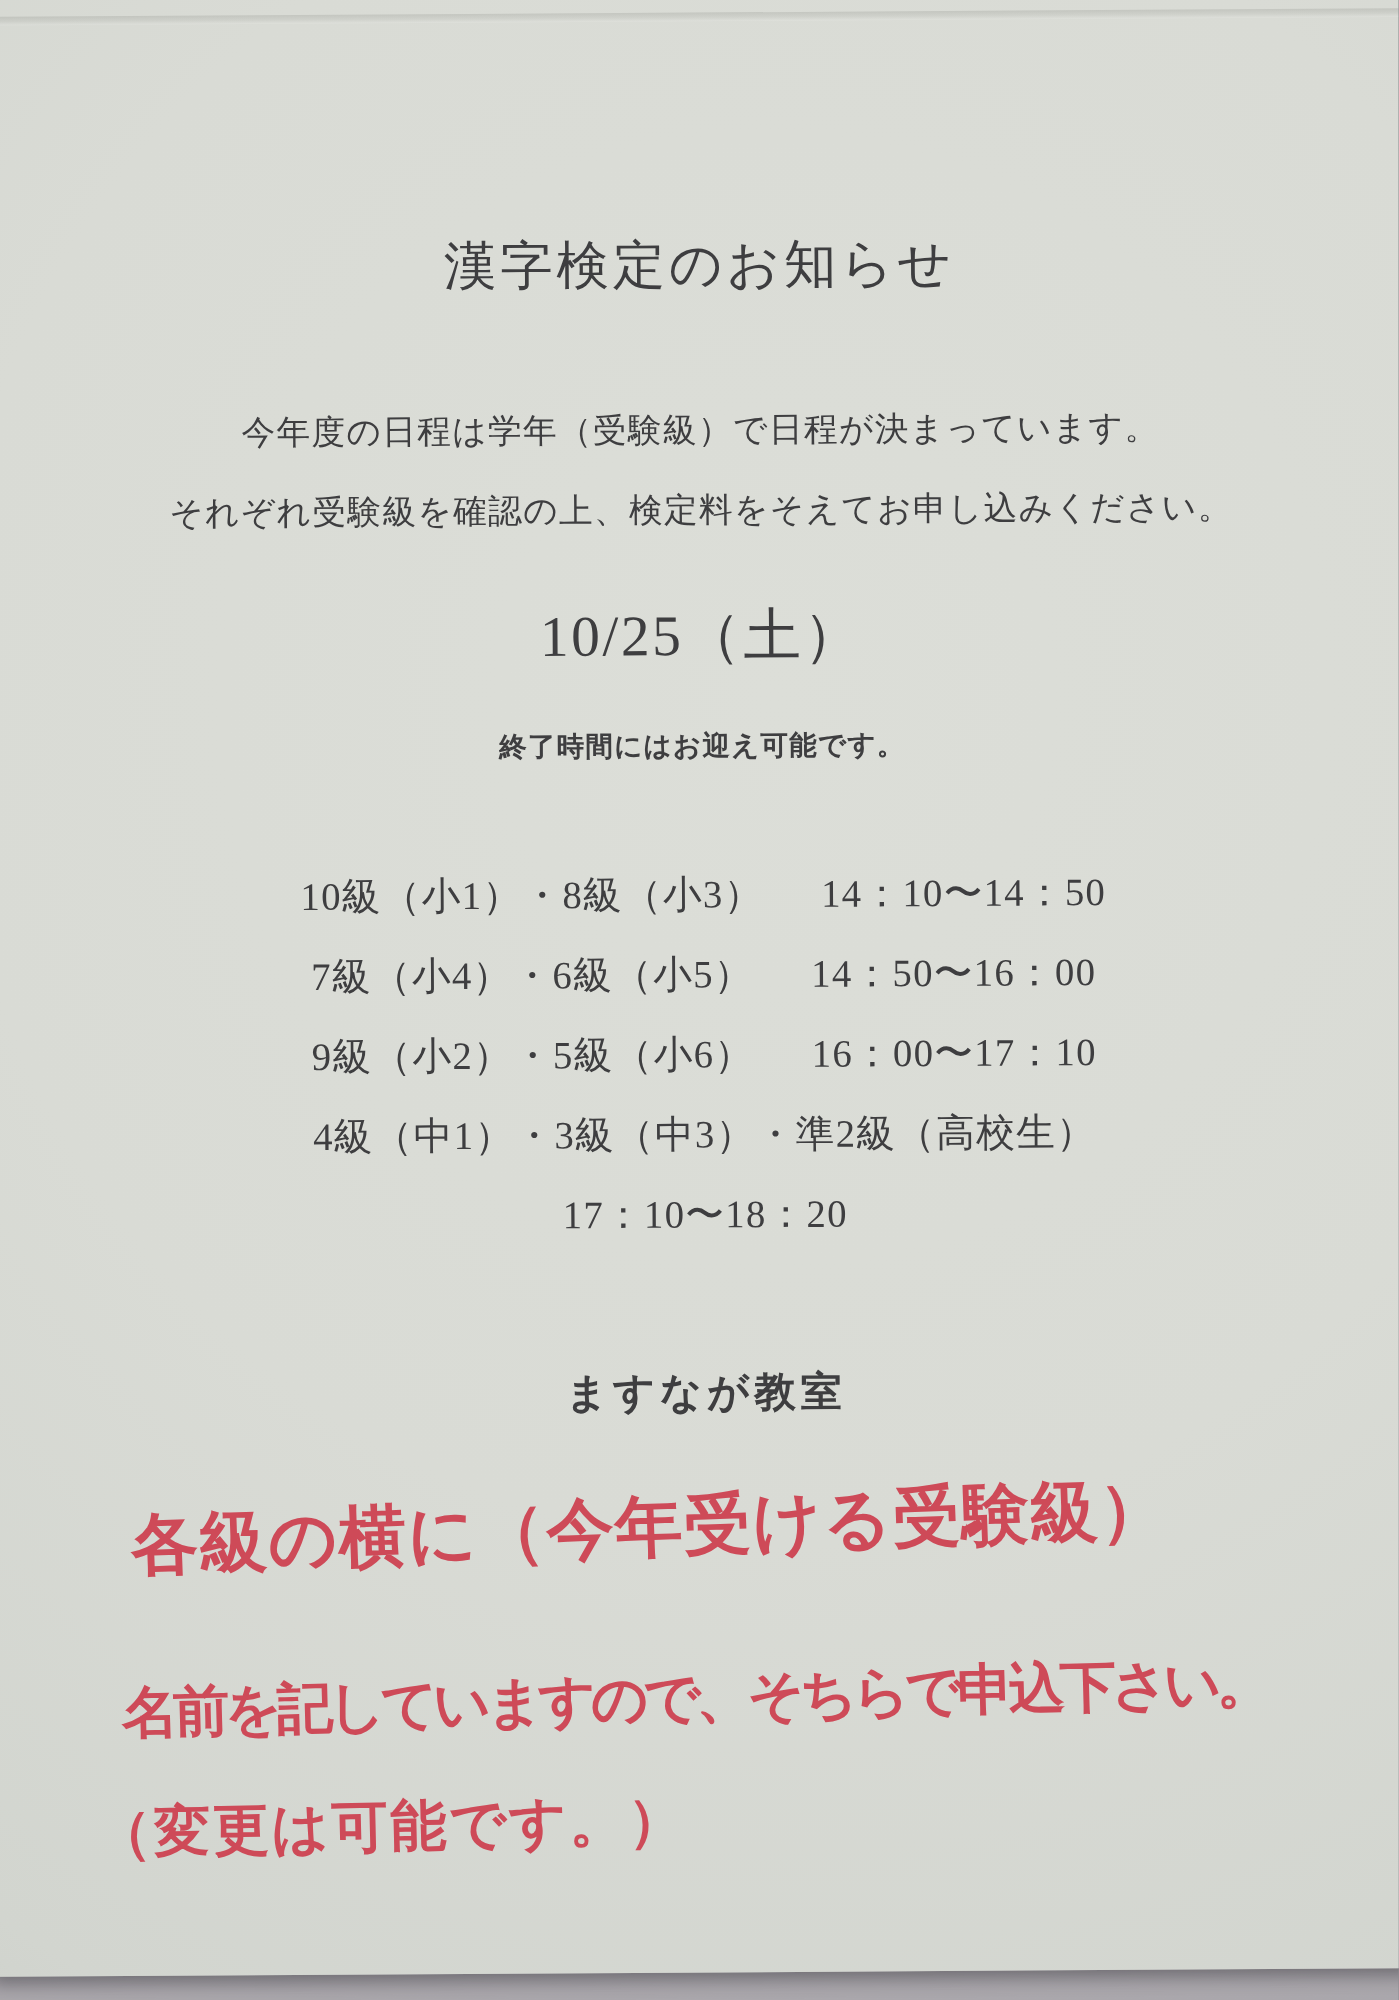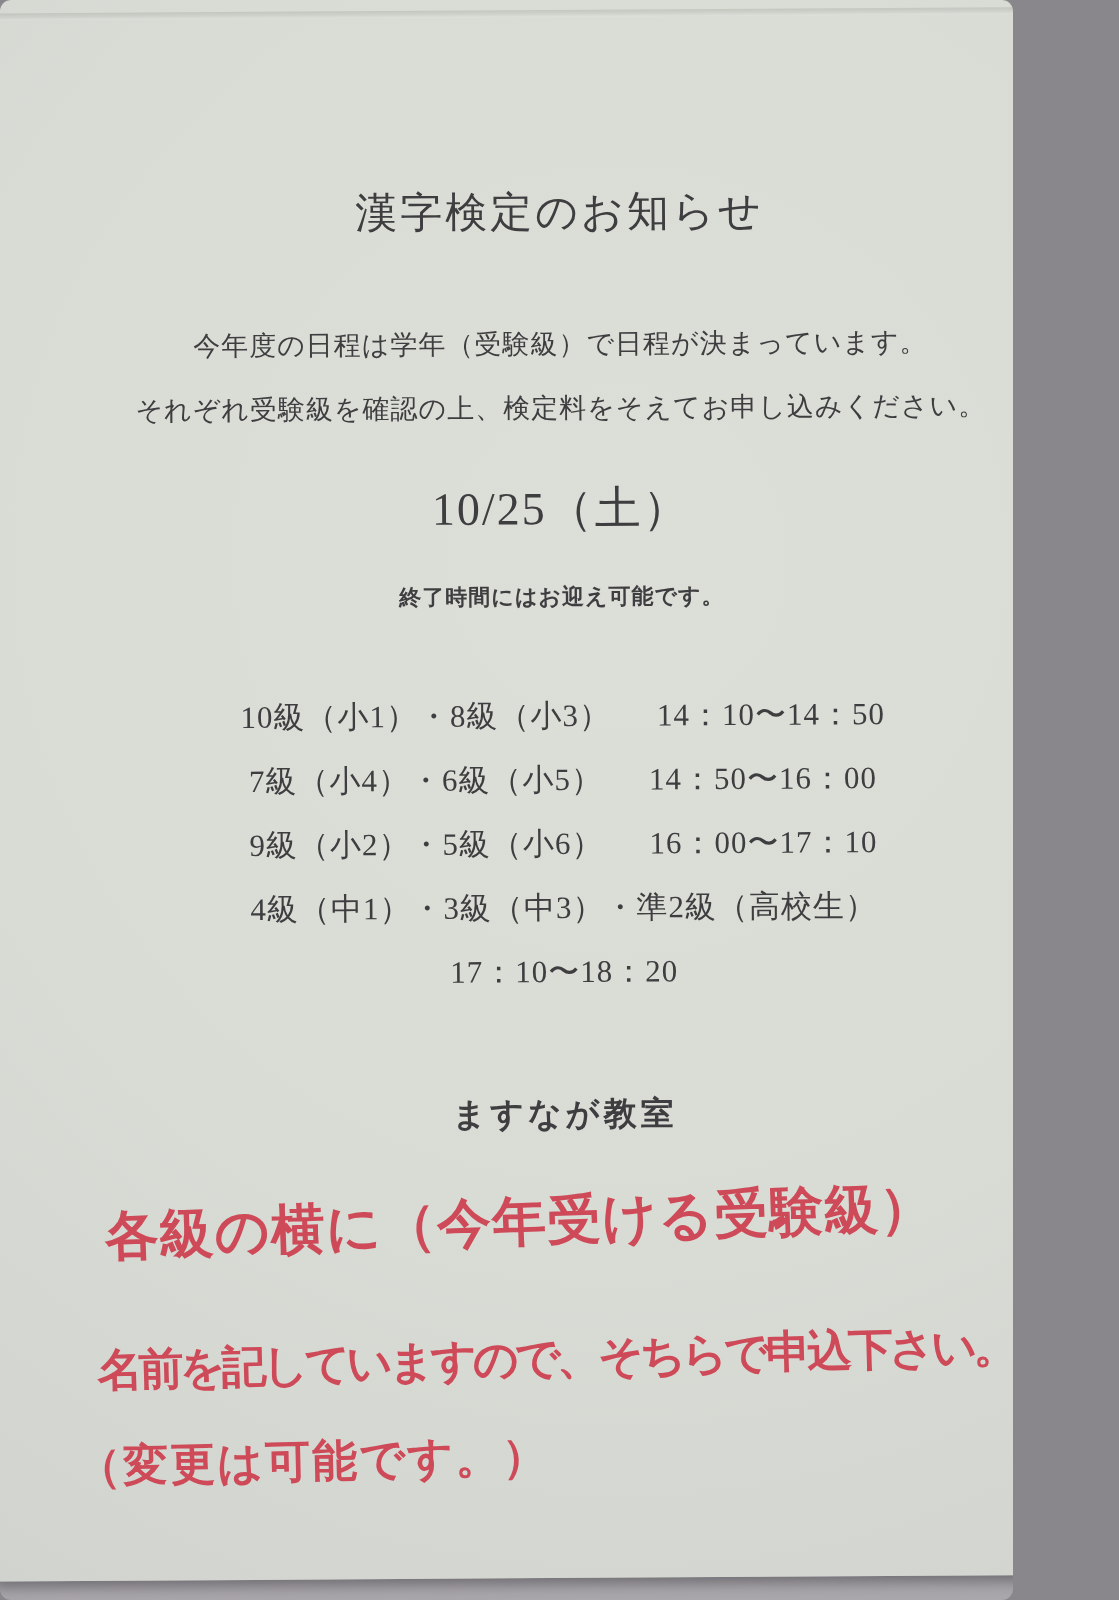--- a/index.html
+++ b/index.html
@@ -3,25 +3,24 @@
 <meta charset="utf-8">
 <style>
   html, body {
     margin: 0;
     padding: 0;
     background: #8a878c;
     font-family: "Liberation Serif", "DejaVu Serif", serif;
   }
   .stage {
     position: relative;
-    width: 1013px;
+    width: 1119px;
     height: 1600px;
     overflow: hidden;
     background: linear-gradient(180deg, #6f6d72 0%, #9d9aa0 40%, #b7b4b9 75%, #aaa7ac 100%);
-    border-radius: 11px;
   }
   .paper {
     position: absolute;
     top: -14px;
     left: -12px;
     width: 1150px;
     height: 1592px;
     transform: rotate(-0.35deg);
     transform-origin: 50% 50%;
     background: radial-gradient(115% 85% at 55% 36%, #dcded8 0%, #d9dbd5 50%, #d2d5cf 86%, #cbcec8 100%);

